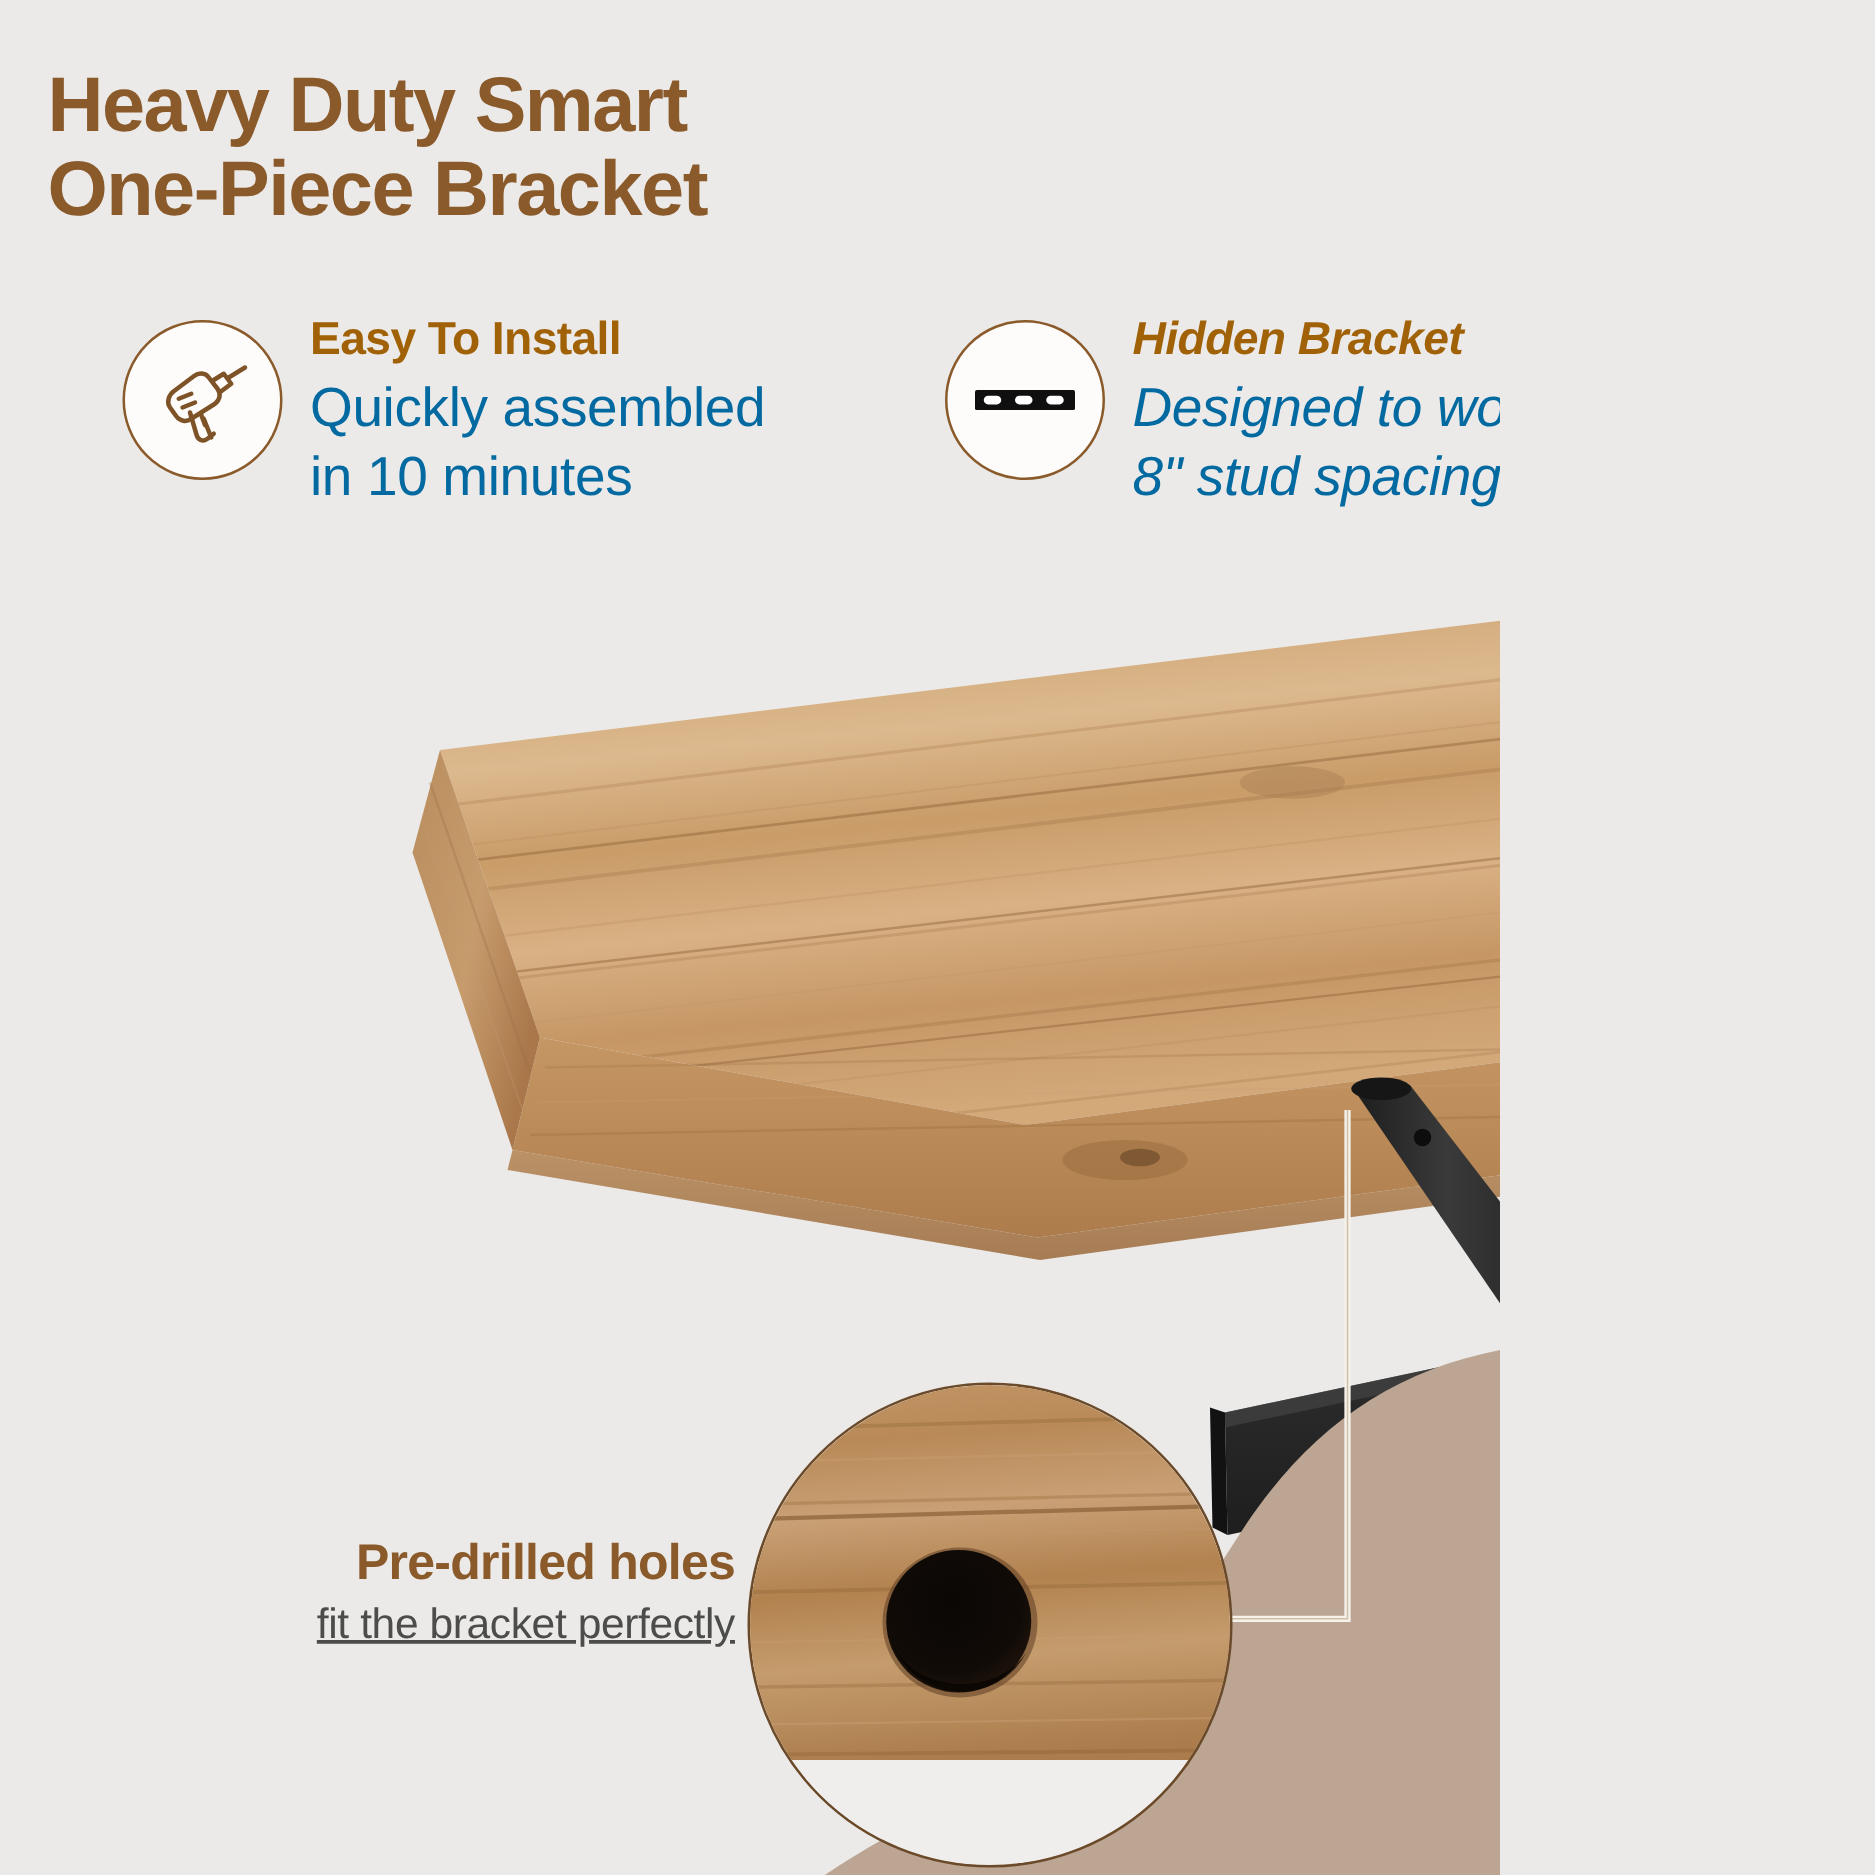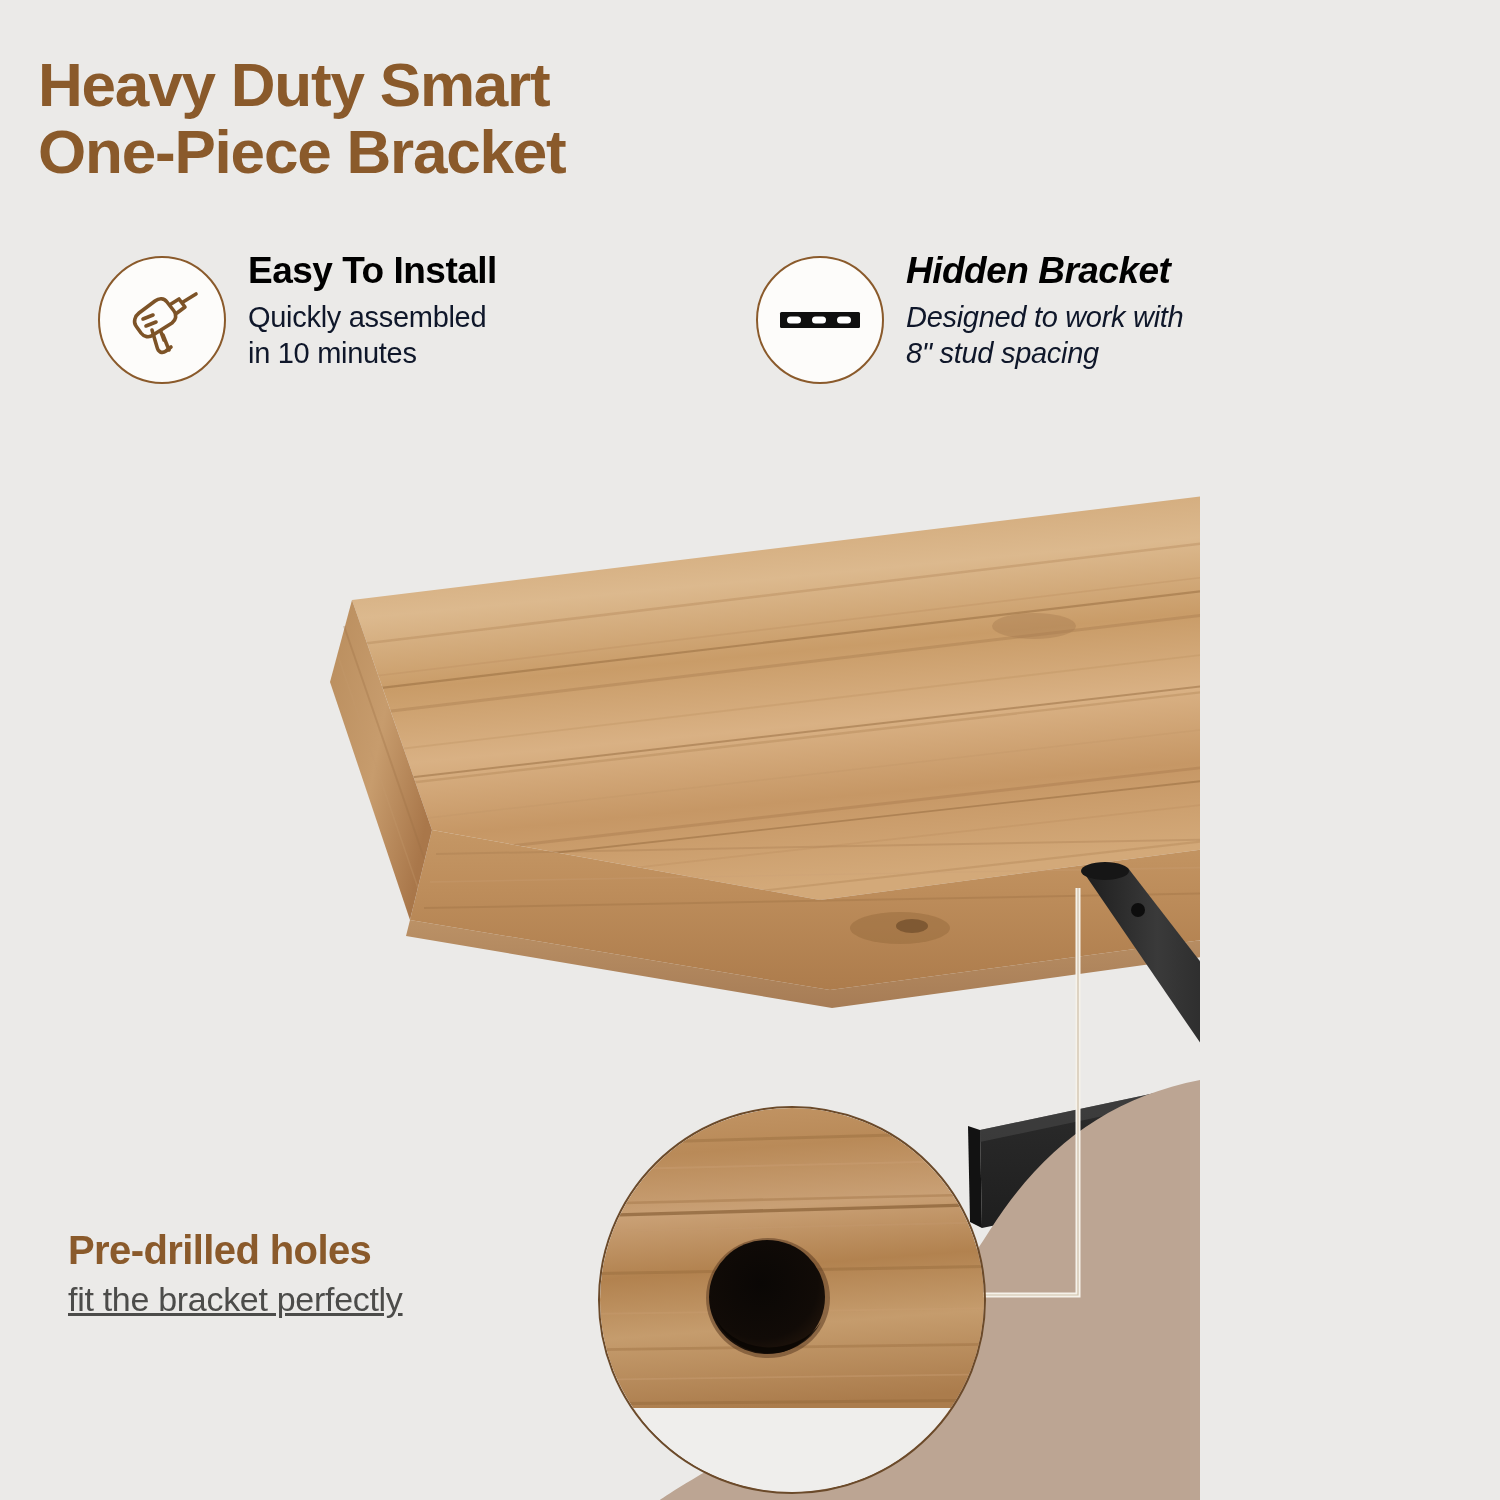--- a/index.html
+++ b/index.html
@@ -30,34 +30,34 @@
   .feature.f1{left:98px;top:0;}
   .feature.f2{left:756px;top:0;font-style:italic;}
   .badge{
     width:124px;height:124px;border-radius:50%;
     background:#fdfcfa;border:2px solid #8a5a2b;
     display:flex;align-items:center;justify-content:center;
     flex:0 0 124px;margin-top:8px;
   }
   .ftext{margin-left:22px;padding-top:2px;}
   .ftitle{
-    font-size:37px;font-weight:bold;color:#000000;
+    font-size:37px;font-weight:bold;color:#a16207;
     letter-spacing:-0.5px;line-height:1.15;margin:0 0 6px 0;
     white-space:nowrap;
   }
   .fdesc{
-    font-size:29px;color:#0f172a;line-height:1.25;
+    font-size:44px;color:#0369a1;line-height:1.25;
     letter-spacing:-0.3px;white-space:pre-line;margin:0;
   }
 
   
   .photo{position:absolute;left:0;top:430px;width:1500px;height:800px;}
 
   
-  .callout{position:absolute;left:68px;top:1228px;width:520px;}
+  .callout{position:absolute;left:68px;top:1228px;width:520px;text-align:right;}
   .ctitle{
     font-size:40px;font-weight:bold;color:#8a5a2b;
     letter-spacing:-0.6px;line-height:1.1;margin:0 0 8px 0;
     white-space:nowrap;
   }
   .cdesc{
     font-size:34px;color:#4c4c4a;letter-spacing:-0.3px;
     line-height:1.15;margin:0;white-space:nowrap;text-decoration:underline;
   }
 

